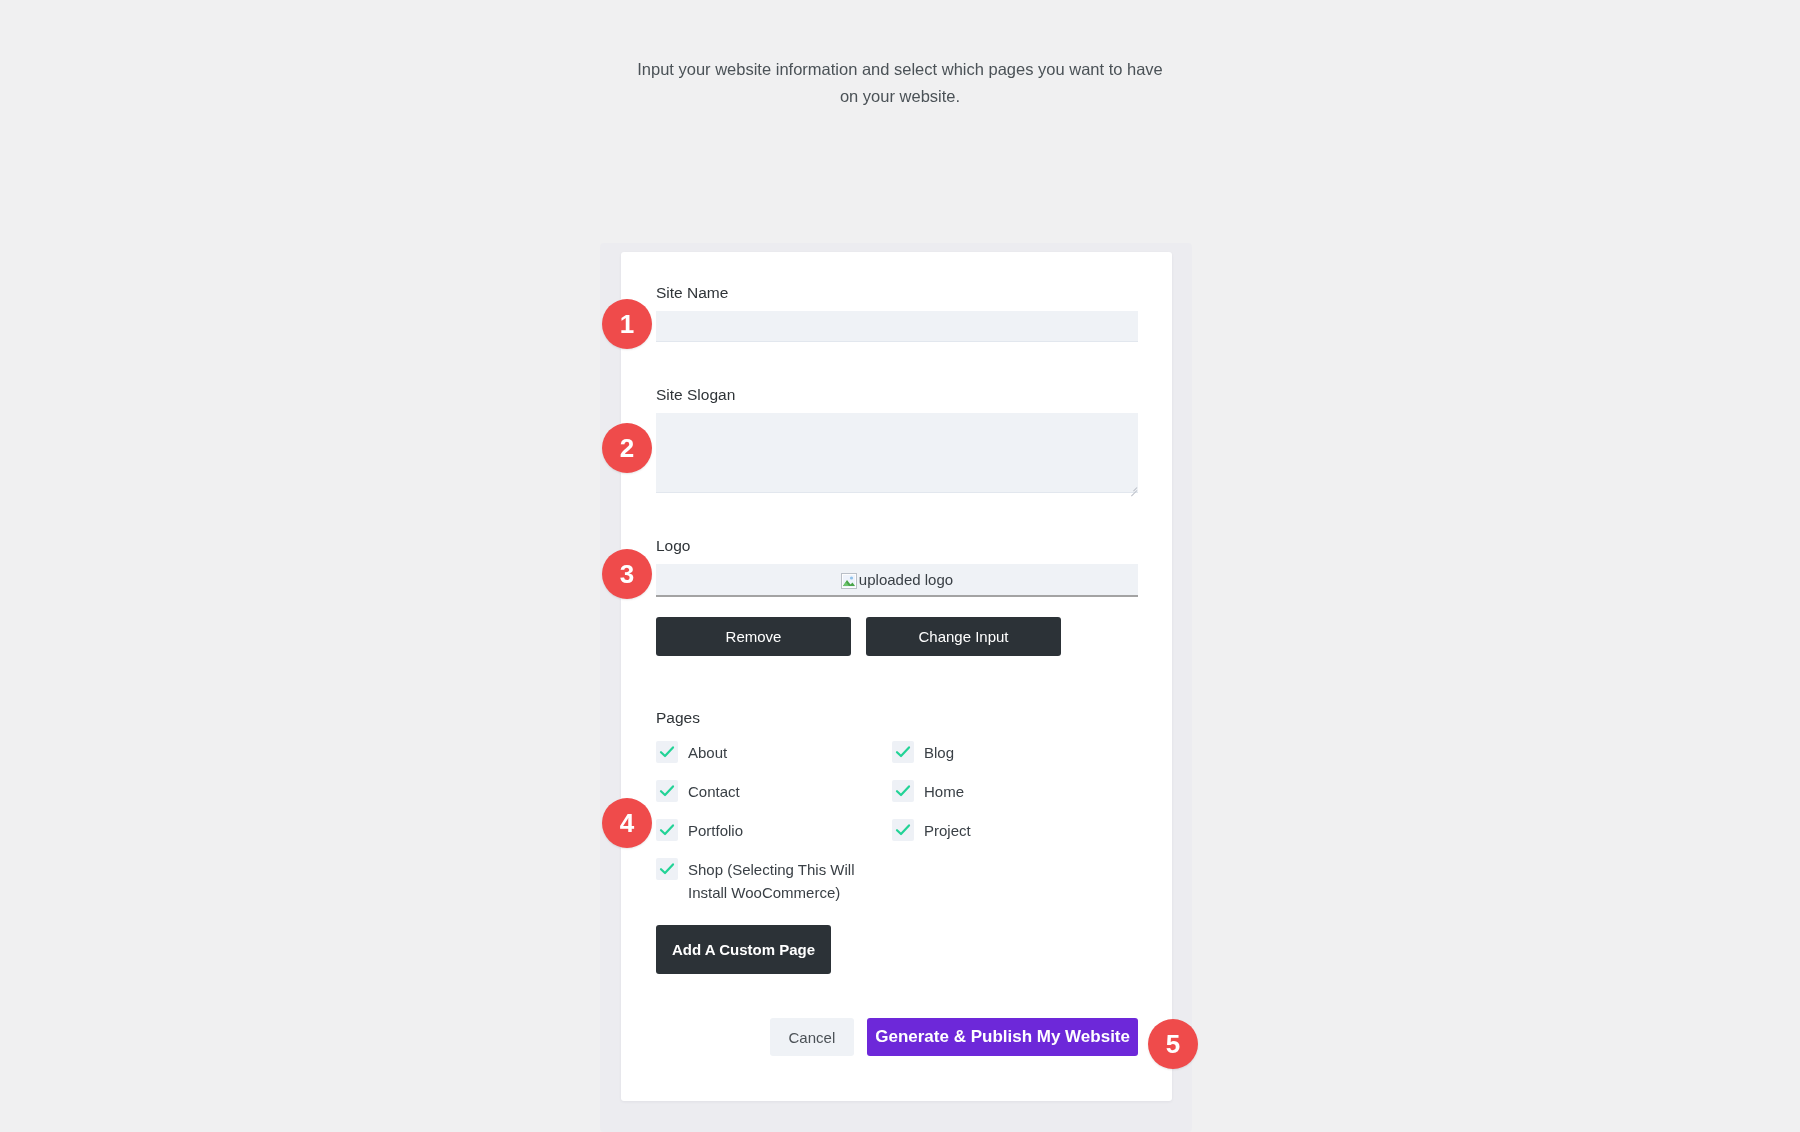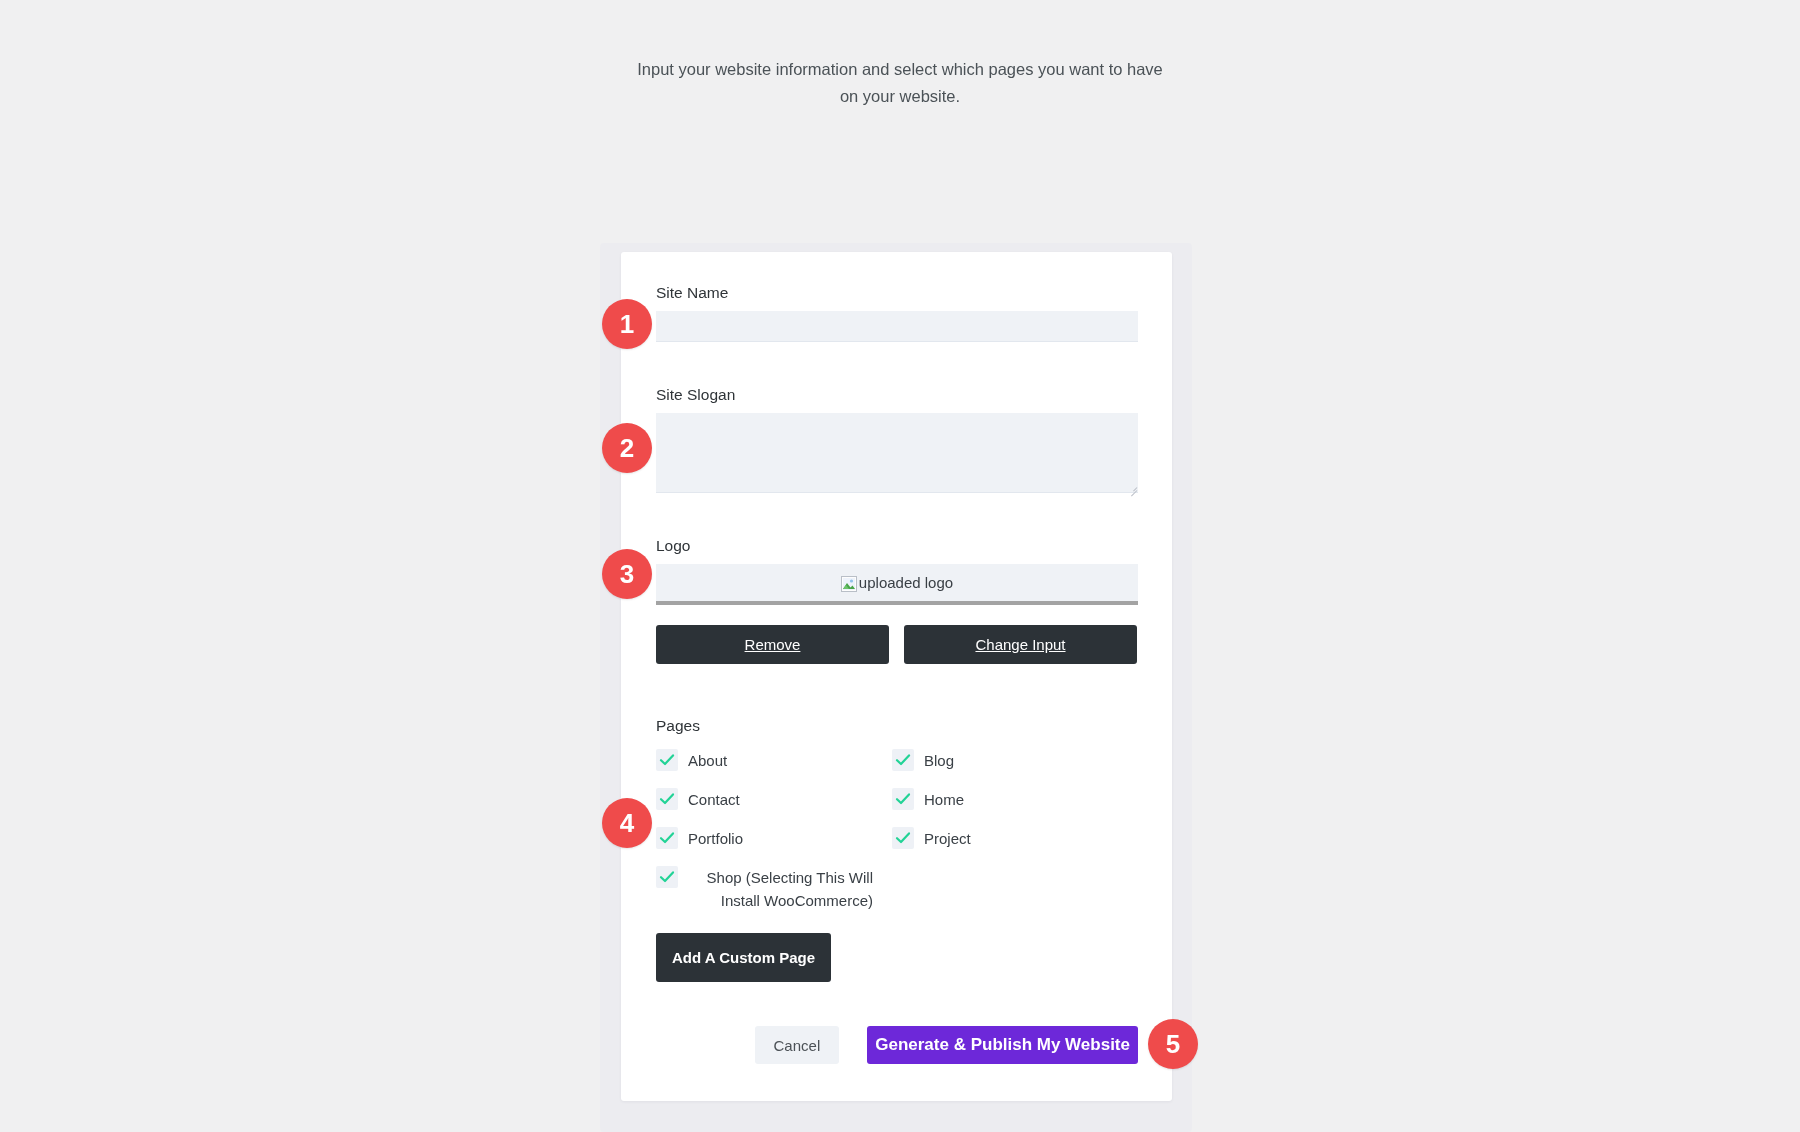--- a/index.html
+++ b/index.html
@@ -121,23 +121,23 @@
     height: 1px;
     right: 0;
     transform-origin: right center;
   }
   .resize-grip i:nth-child(1) { bottom: 1px; width: 8px; transform: rotate(-45deg); }
   .resize-grip i:nth-child(2) { bottom: 4px; width: 5px; transform: rotate(-45deg); }
 
   
   .logo-box {
     width: 482px;
-    height: 41px;
+    height: 33px;
     background: #eff2f6;
-    border-bottom: 4px solid #a3a3a3;
+    border-bottom: 2px solid #a3a3a3;
     box-sizing: border-box;
     display: flex;
     align-items: center;
     justify-content: center;
     gap: 2px;
   }
   .broken-img-icon {
     width: 16px;
     height: 16px;
     display: inline-block;
@@ -161,21 +161,21 @@
     color: #ffffff;
     border: none;
     border-radius: 3px;
     font-family: "Liberation Sans", sans-serif;
     font-size: 15px;
     height: 39px;
     cursor: pointer;
     padding: 0 10px;
     box-sizing: border-box;
   }
-  .btn-logo-half { width: 233px; text-decoration: underline; }
+  .btn-logo-half { width: 195px; }
   .btn-add-page {
     font-weight: bold;
     font-size: 15px;
     height: 49px;
     padding: 16px 16px;
     margin-top: 21px;
     display: inline-block;
   }
 
   
@@ -206,28 +206,28 @@
     position: relative;
     display: inline-block;
   }
   .checkbox svg { position: absolute; left: 3px; top: 3px; }
   .page-item-label {
     font-size: 15px;
     line-height: 23px;
     color: #3a4046;
     max-width: 185px;
   }
-  .page-item-wide { grid-column: 1 / 2; text-align: right; }
+  .page-item-wide { grid-column: 1 / 2; }
 
   
   .footer-row {
     display: flex;
     justify-content: flex-end;
     align-items: flex-end;
-    gap: 28px;
+    gap: 13px;
     margin-top: 44px;
     width: 482px;
   }
   .btn-cancel {
     background: #eff2f6;
     color: #4b5156;
     border: none;
     border-radius: 3px;
     font-family: "Liberation Sans", sans-serif;
     font-size: 15px;

